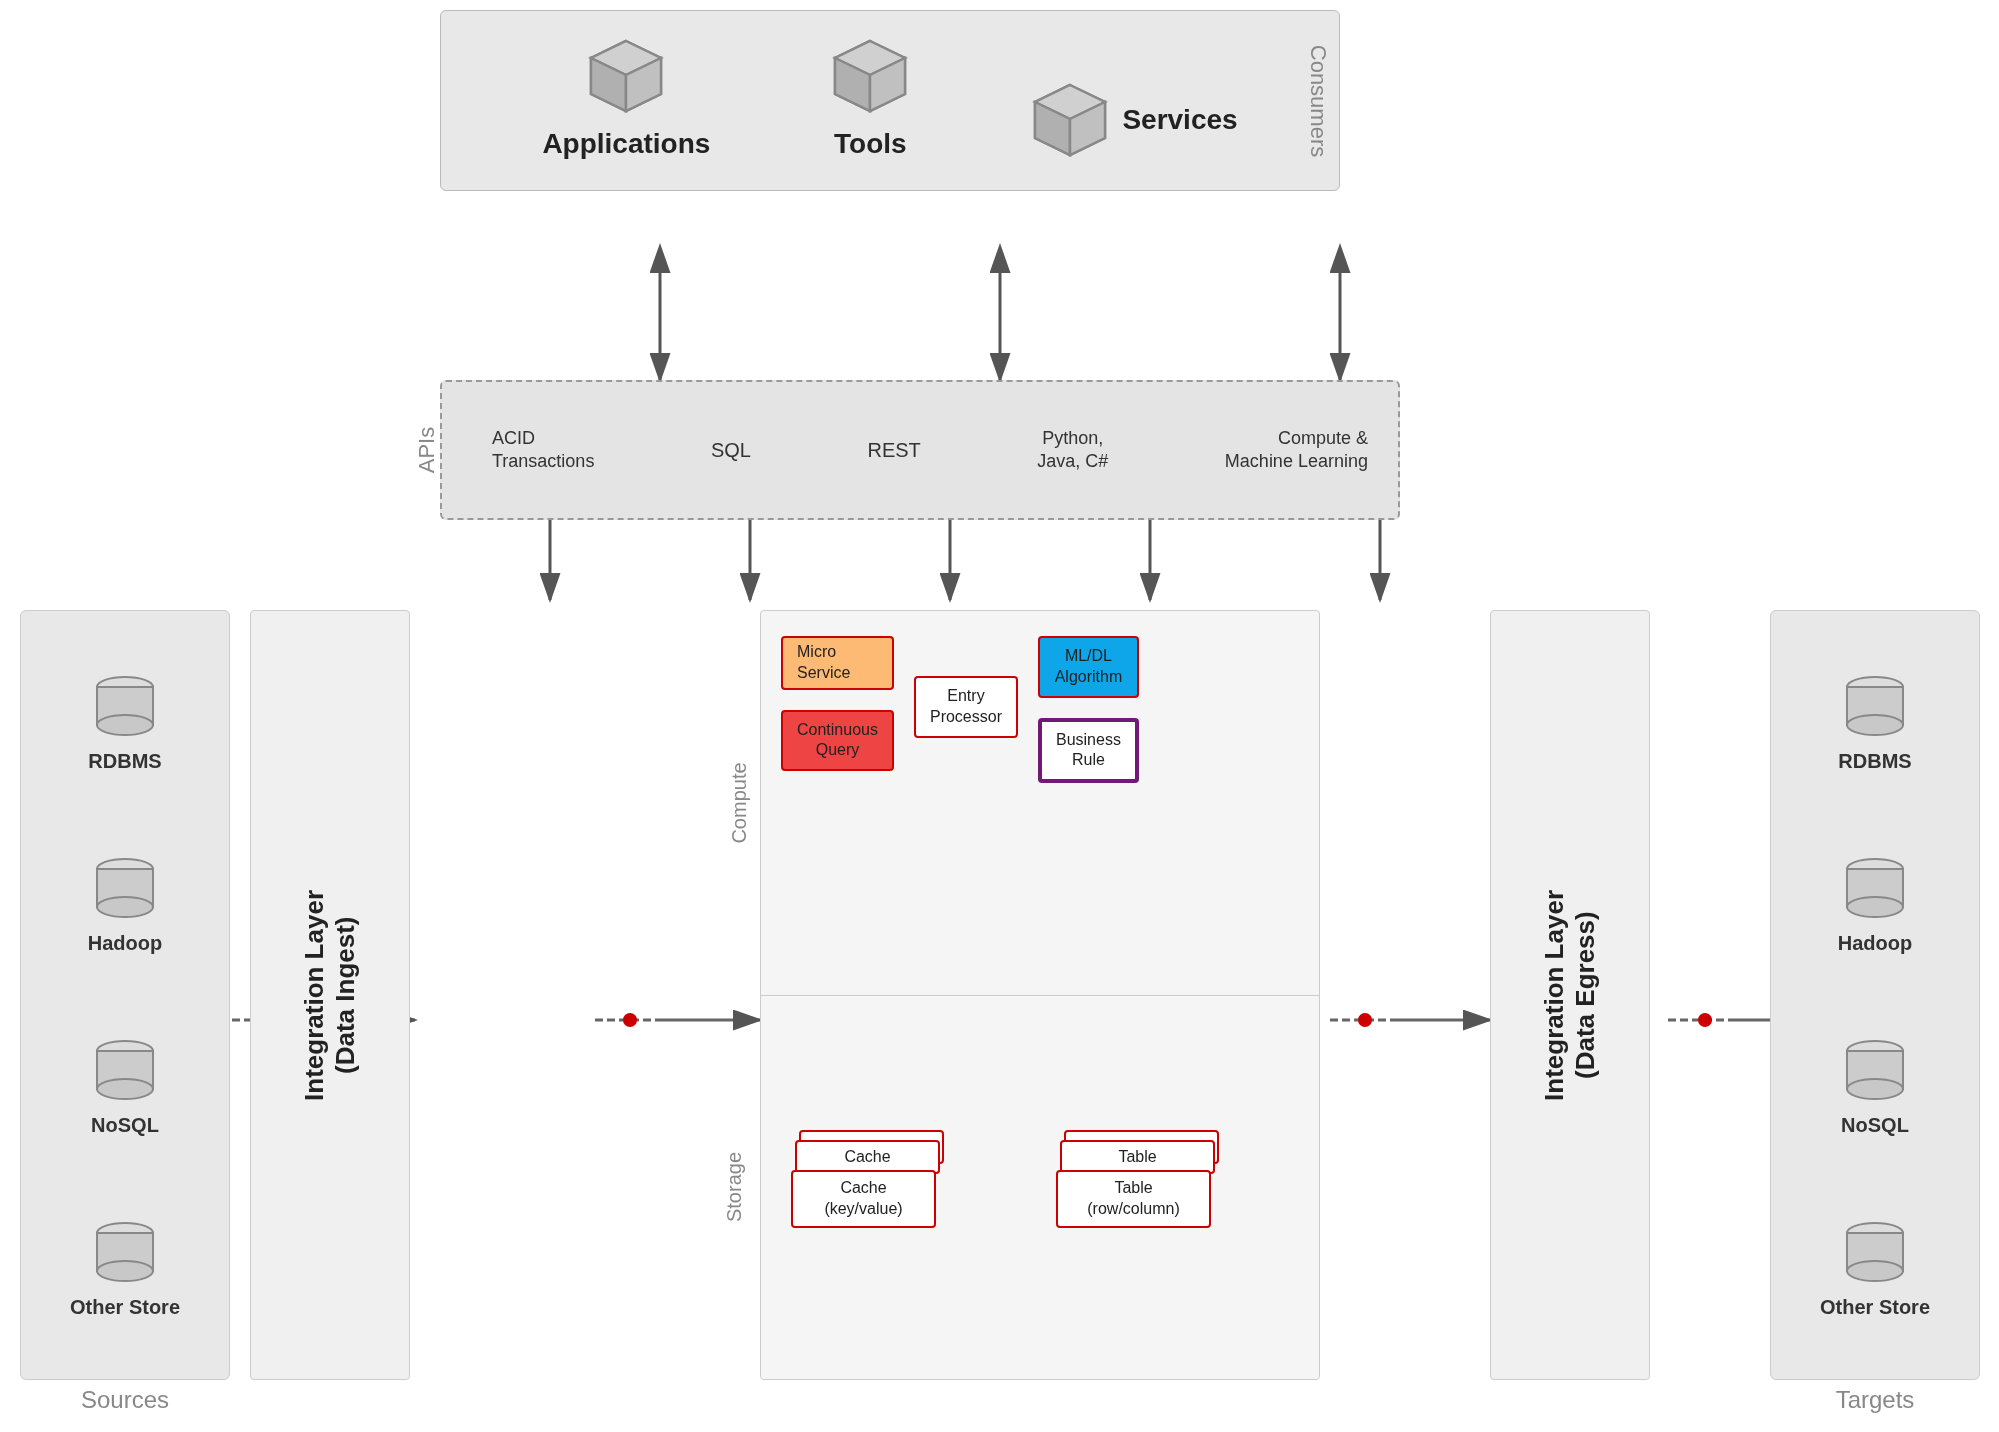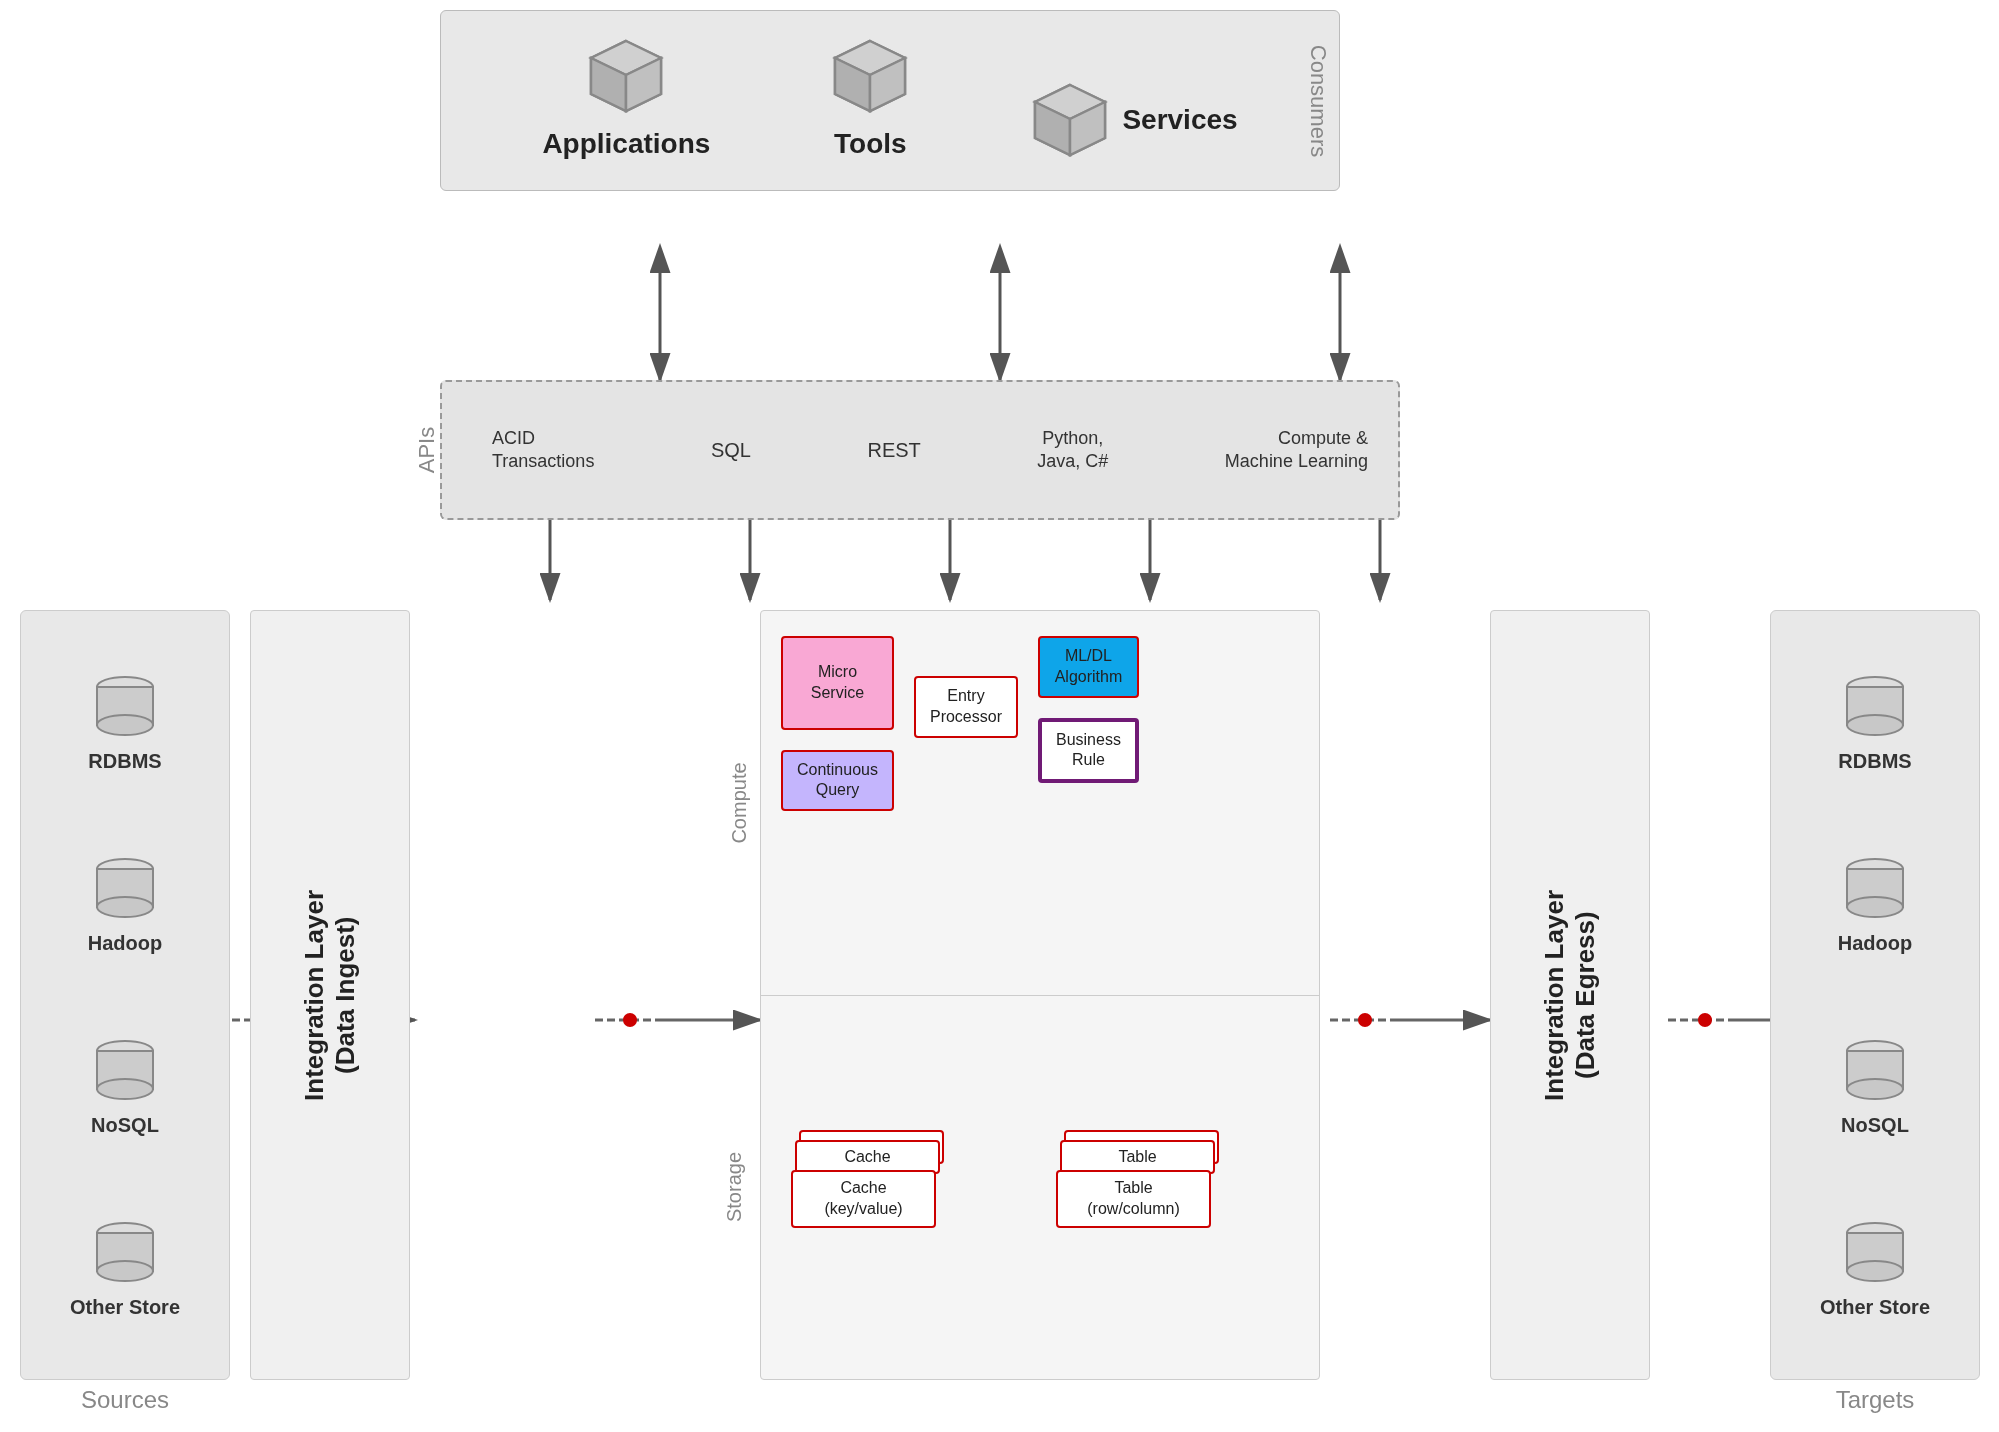--- a/index.html
+++ b/index.html
@@ -236,22 +236,22 @@
     ">Storage</span>
 
     <div style="
       flex:1; border-bottom:1.5px solid #ccc;
       padding:25px 20px; position:relative;
     ">
 
       <div style="display:flex; gap:20px; align-items:flex-start; flex-wrap:wrap;">
 
         <div style="display:flex;flex-direction:column;gap:20px;">
-          <span style="border:2px solid #cc0000;border-radius:4px;padding:24px 14px;font-size:16px;color:#222;background:#f9a8d4;display:inline-block;text-align:center;line-height:1.3;">Micro<br>Service</span>
-          <span style="border:2px solid #cc0000;border-radius:4px;padding:8px 14px;font-size:16px;color:#222;background:#c4b5fd;display:inline-block;text-align:center;line-height:1.3;">Continuous<br>Query</span>
+          <span style="border:2px solid #cc0000;border-radius:4px;padding:4px 14px;font-size:16px;color:#222;background:#fdba74;display:inline-block;line-height:1.3;">Micro<br>Service</span>
+          <span style="border:2px solid #cc0000;border-radius:4px;padding:8px 14px;font-size:16px;color:#222;background:#ef4444;display:inline-block;text-align:center;line-height:1.3;">Continuous<br>Query</span>
         </div>
 
         <div style="margin-top:40px;">
           <span style="border:2px solid #cc0000;border-radius:4px;padding:8px 14px;font-size:16px;color:#222;background:#fff;display:inline-block;text-align:center;line-height:1.3;">Entry<br>Processor</span>
         </div>
 
         <div style="display:flex;flex-direction:column;gap:20px;">
           <span style="border:2px solid #cc0000;border-radius:4px;padding:8px 14px;font-size:16px;color:#222;background:#0ea5e9;display:inline-block;text-align:center;line-height:1.3;">ML/DL<br>Algorithm</span>
           <span style="border:4px solid #701a75;border-radius:4px;padding:8px 14px;font-size:16px;color:#222;background:#fff;display:inline-block;text-align:center;line-height:1.3;">Business<br>Rule</span>
         </div>

